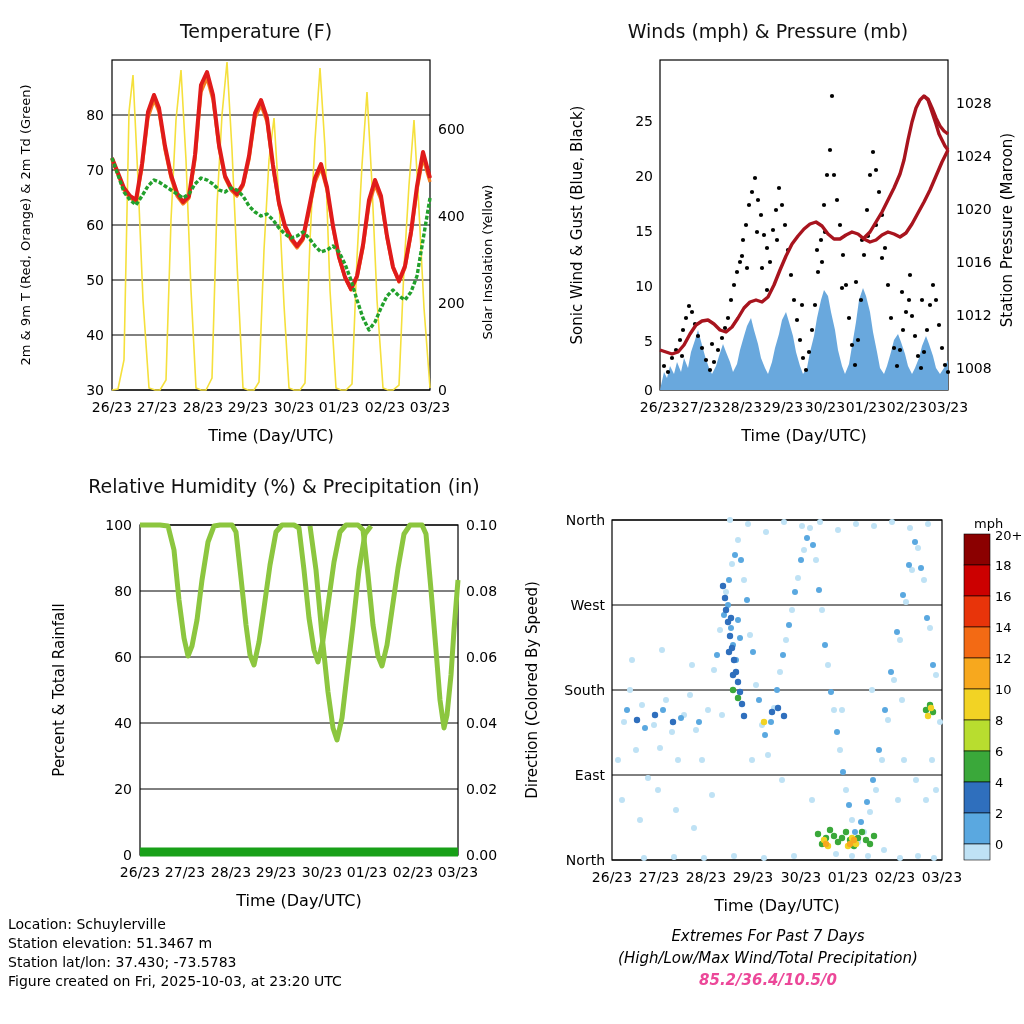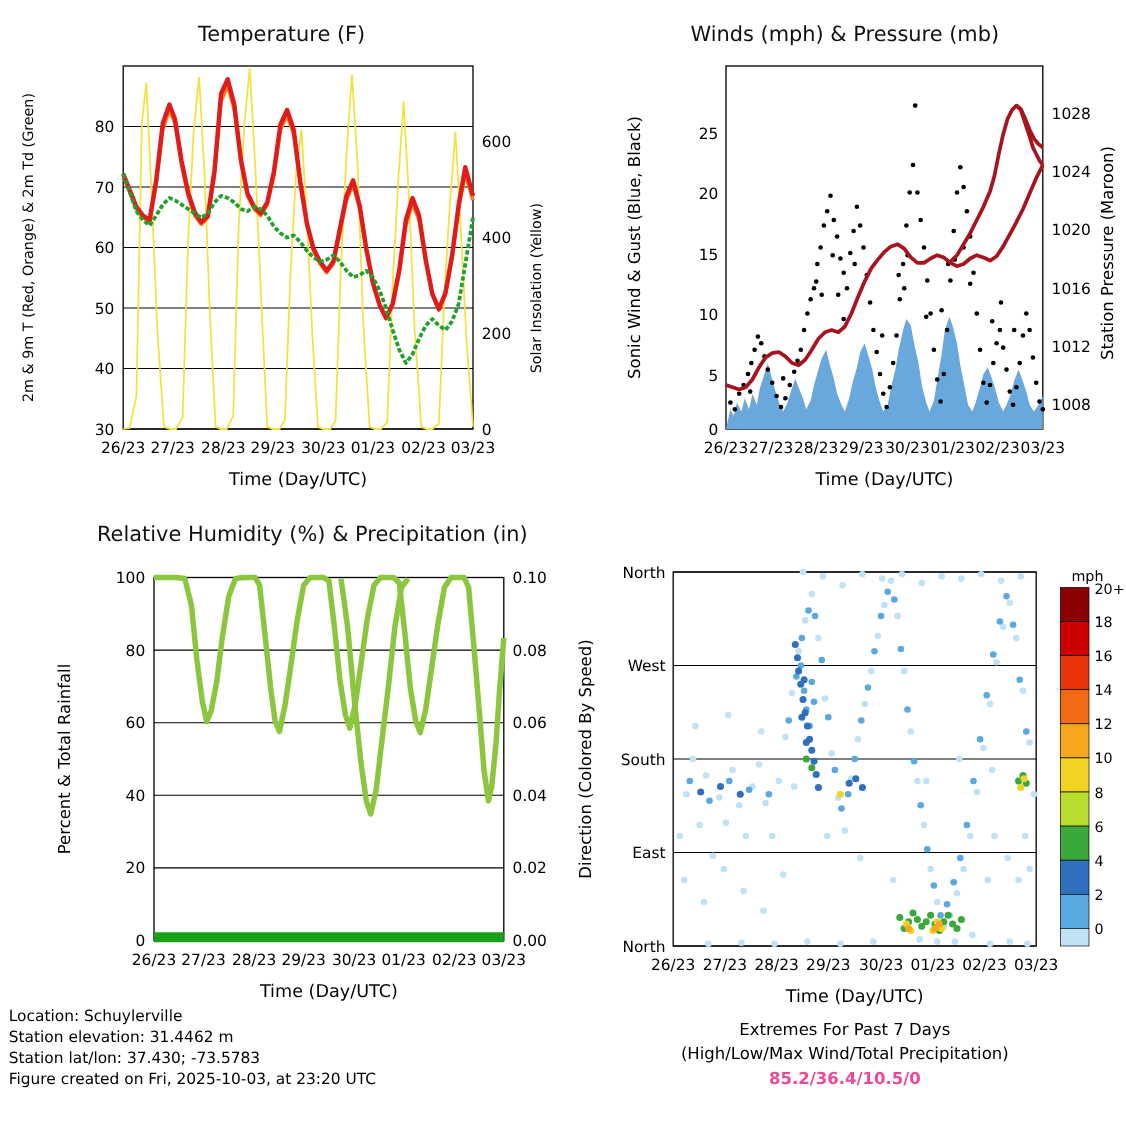--- a/index.html
+++ b/index.html
@@ -6,21 +6,21 @@
   body{width:1024px;height:1024px;font-family:"DejaVu Sans","Liberation Sans",sans-serif;color:#000;overflow:hidden;}
   .page{position:relative;width:1024px;height:788px;}
   .panel{position:absolute;}
   .ptitle{position:absolute;width:100%;text-align:center;font-size:19px;color:#111;}
   svg{display:block;}
   text{font-family:"DejaVu Sans","Liberation Sans",sans-serif;fill:#000;}
   .axlabel{font-size:16px;}
   .ticklabel{font-size:14px;}
   .footer{position:absolute;left:8px;top:915px;font-size:14px;line-height:19px;color:#000;}
   .footer div{white-space:nowrap;}
-  .extremes{position:absolute;left:512px;top:925px;width:512px;text-align:center;font-size:15px;line-height:22px;}
+  .extremes{position:absolute;left:512px;top:925px;width:512px;text-align:center;font-size:15px;line-height:22px;font-style:italic;}
   .extremes .val{color:#ec4899;font-weight:bold;font-size:15px;}
   .cbar-label{font-size:13px;}
 </style>
 </head>
 <body>
 
 <div class="page">
 
   <div class="panel" style="left:0px;top:0px;width:512px;height:460px;">
     <div class="ptitle" style="top:20px;">Temperature (F)</div>
@@ -640,21 +640,21 @@
           <text x="483" y="327">4</text>
           <text x="483" y="358">2</text>
           <text x="483" y="389">0</text>
         </g>
       </g>
     </svg>
   </div>
 
   <div class="footer">
     <div>Location: Schuylerville</div>
-    <div>Station elevation: 31.4462 m</div>
+    <div>Station elevation: 51.3467 m</div>
     <div>Station lat/lon: 37.430; -73.5783</div>
     <div>Figure created on Fri, 2025-10-03, at 23:20 UTC</div>
   </div>
 
   <div class="extremes">
     <div>Extremes For Past 7 Days</div>
     <div>(High/Low/Max Wind/Total Precipitation)</div>
     <div class="val">85.2/36.4/10.5/0</div>
   </div>
 

